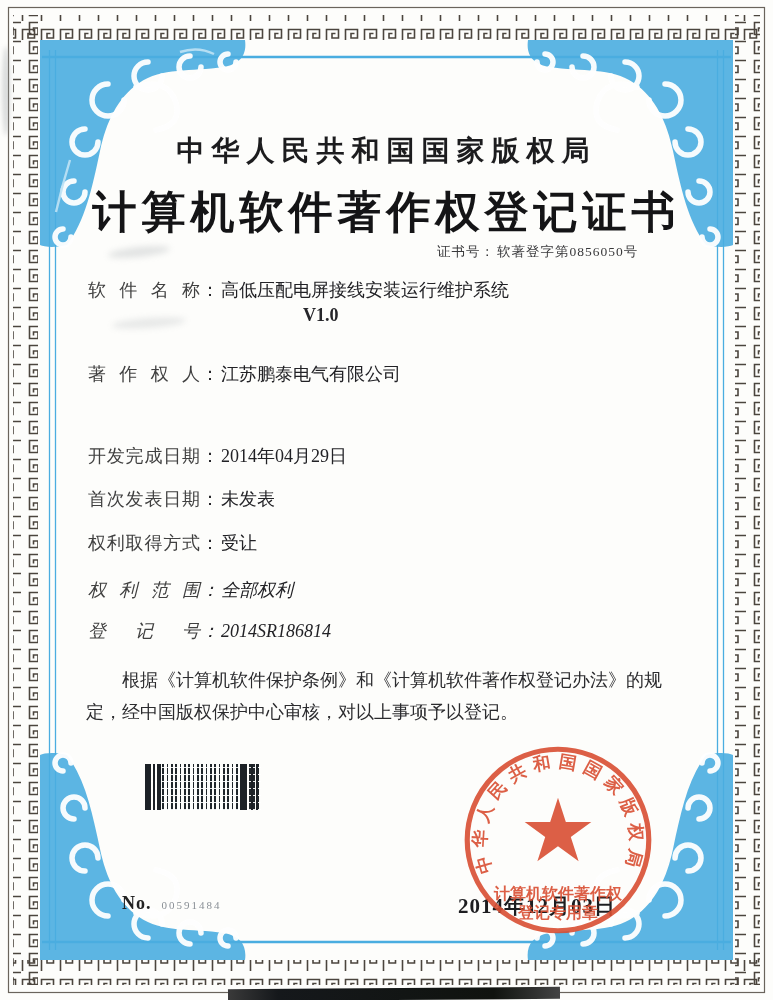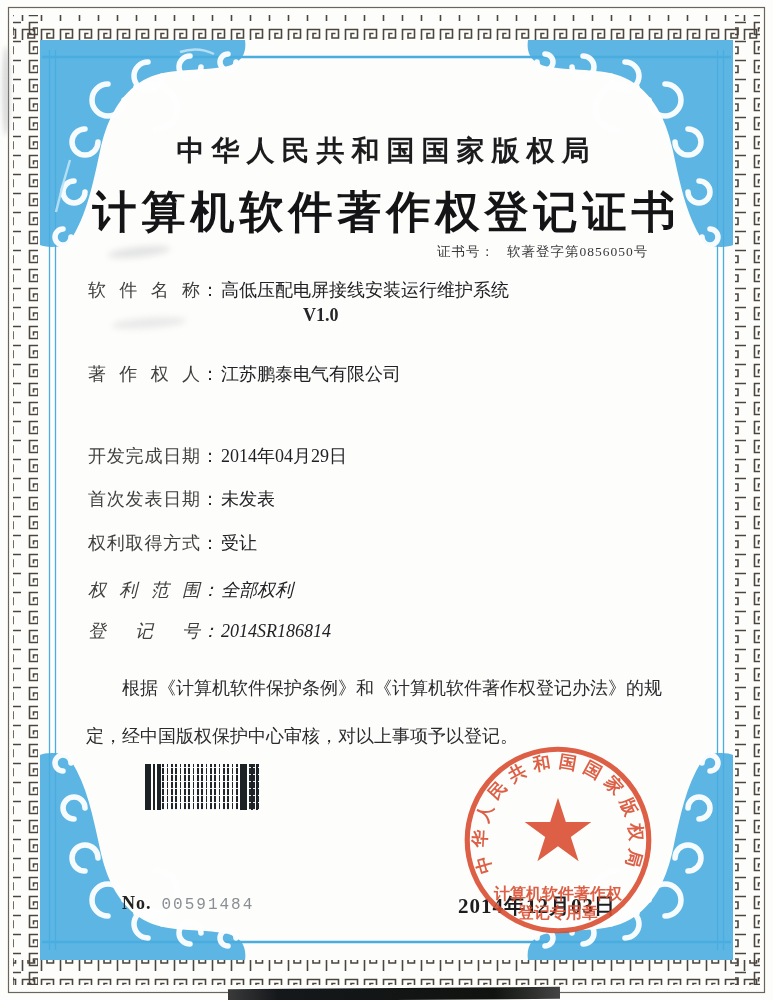--- a/index.html
+++ b/index.html
@@ -14,42 +14,42 @@
   .corner.tr{right:40px;top:40px;transform:scaleX(-1);}
   .corner.bl{left:40px;bottom:40px;transform:scaleY(-1);}
   .corner.br{right:40px;bottom:40px;transform:scale(-1,-1);}
 
   
   .authority{position:absolute;top:132px;left:0;width:100%;text-align:center;
              font-size:28px;font-weight:700;letter-spacing:7px;color:#1c1c1e;}
   .cert-title{position:absolute;top:183px;left:0;width:100%;text-align:center;
               font-size:44px;font-weight:700;letter-spacing:5px;color:#141416;}
   .certno{position:absolute;top:243px;left:437px;font-size:13.5px;color:#3a3a3c;
-          display:flex;gap:12px;letter-spacing:1px;}
+          display:flex;gap:2px;letter-spacing:1px;}
   .frow{position:absolute;left:88px;font-size:18px;white-space:nowrap;}
   .flabel{display:inline-block;width:112px;text-align:justify;text-align-last:justify;color:#404040;}
   .fcolon{margin:0 2px 0 1px;}
   .fvalue{margin-left:0;color:#222226;}
   .fvalue2{position:absolute;left:215px;top:27px;font-size:18px;font-weight:bold;}
   .statement{position:absolute;left:86px;top:664px;width:610px;font-size:18px;
-             line-height:48px;text-indent:36px;color:#2b2b2e;}
+             line-height:32px;text-indent:36px;color:#2b2b2e;}
 
   
   .barcode{position:absolute;left:145px;top:764px;width:116px;height:46px;
     background:
       repeating-linear-gradient(0deg, rgba(255,255,255,.9) 0 1px, transparent 1px 7px),
       repeating-linear-gradient(90deg,#20262b 0 2px,transparent 2px 4px,#20262b 4px 6px,transparent 6px 9px,#20262b 9px 10px,transparent 10px 13px);}
   .bc-bar{position:absolute;top:0;height:100%;background:#1c2126;}
   .bc-s1{left:0;width:6px;} .bc-s2{left:8px;width:2px;} .bc-s3{left:12px;width:4px;}
   .bc-e1{right:14px;width:7px;} .bc-e2{right:8px;width:2px;} .bc-e3{right:3px;width:2px;}
 
   
   .serial{position:absolute;left:122px;top:893px;font-size:18px;}
   .serial .no{font-weight:700;color:#222;letter-spacing:1px;margin-top:44px;}
-  .serial .num{font-family:Liberation Mono, monospace;color:#898f95;font-size:16px;
+  .serial .num{font-family:Liberation Serif, serif;color:#898f95;font-size:11px;
                letter-spacing:2px;margin-left:10px;}
   .issue-date{position:absolute;left:458px;top:892px;font-size:21px;font-weight:700;
               letter-spacing:1px;color:#1d1d20;}
 
   
   .seal{position:absolute;left:460px;top:742px;width:196px;height:196px;opacity:.9;}
 
   
   .bottom-bar{position:absolute;left:228px;top:988px;width:332px;height:12px;
               background:linear-gradient(90deg,#3a3a3a,#15181b 15%,#10130f 80%,#444);

